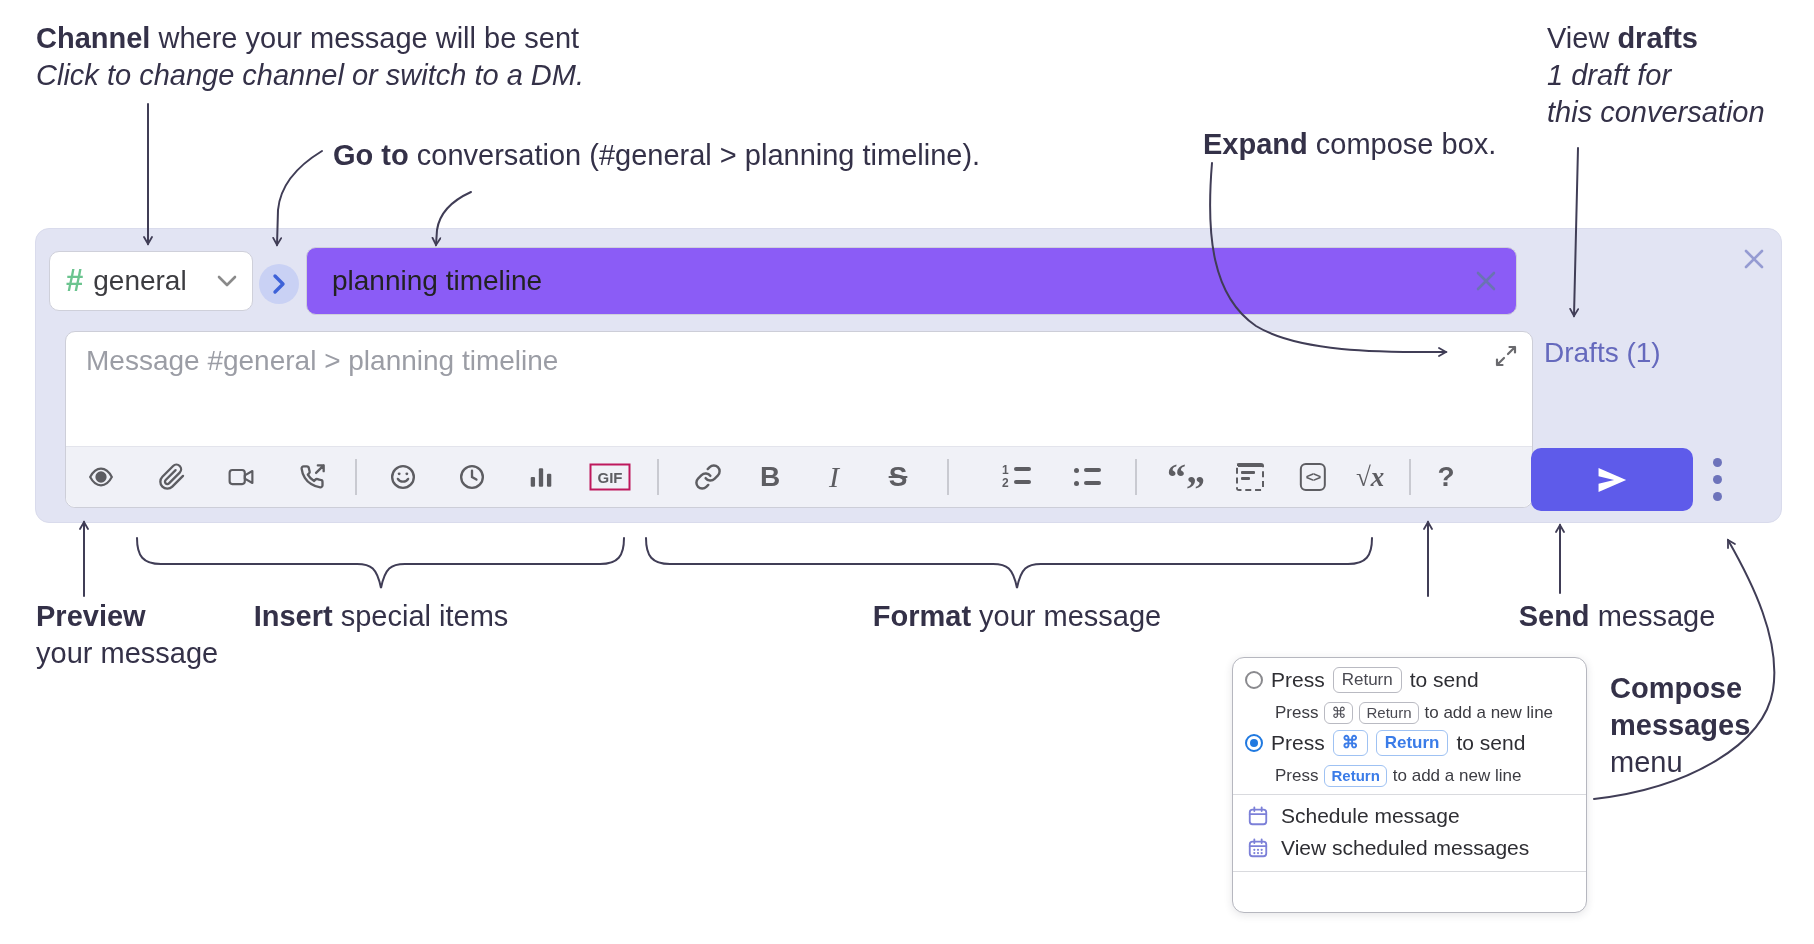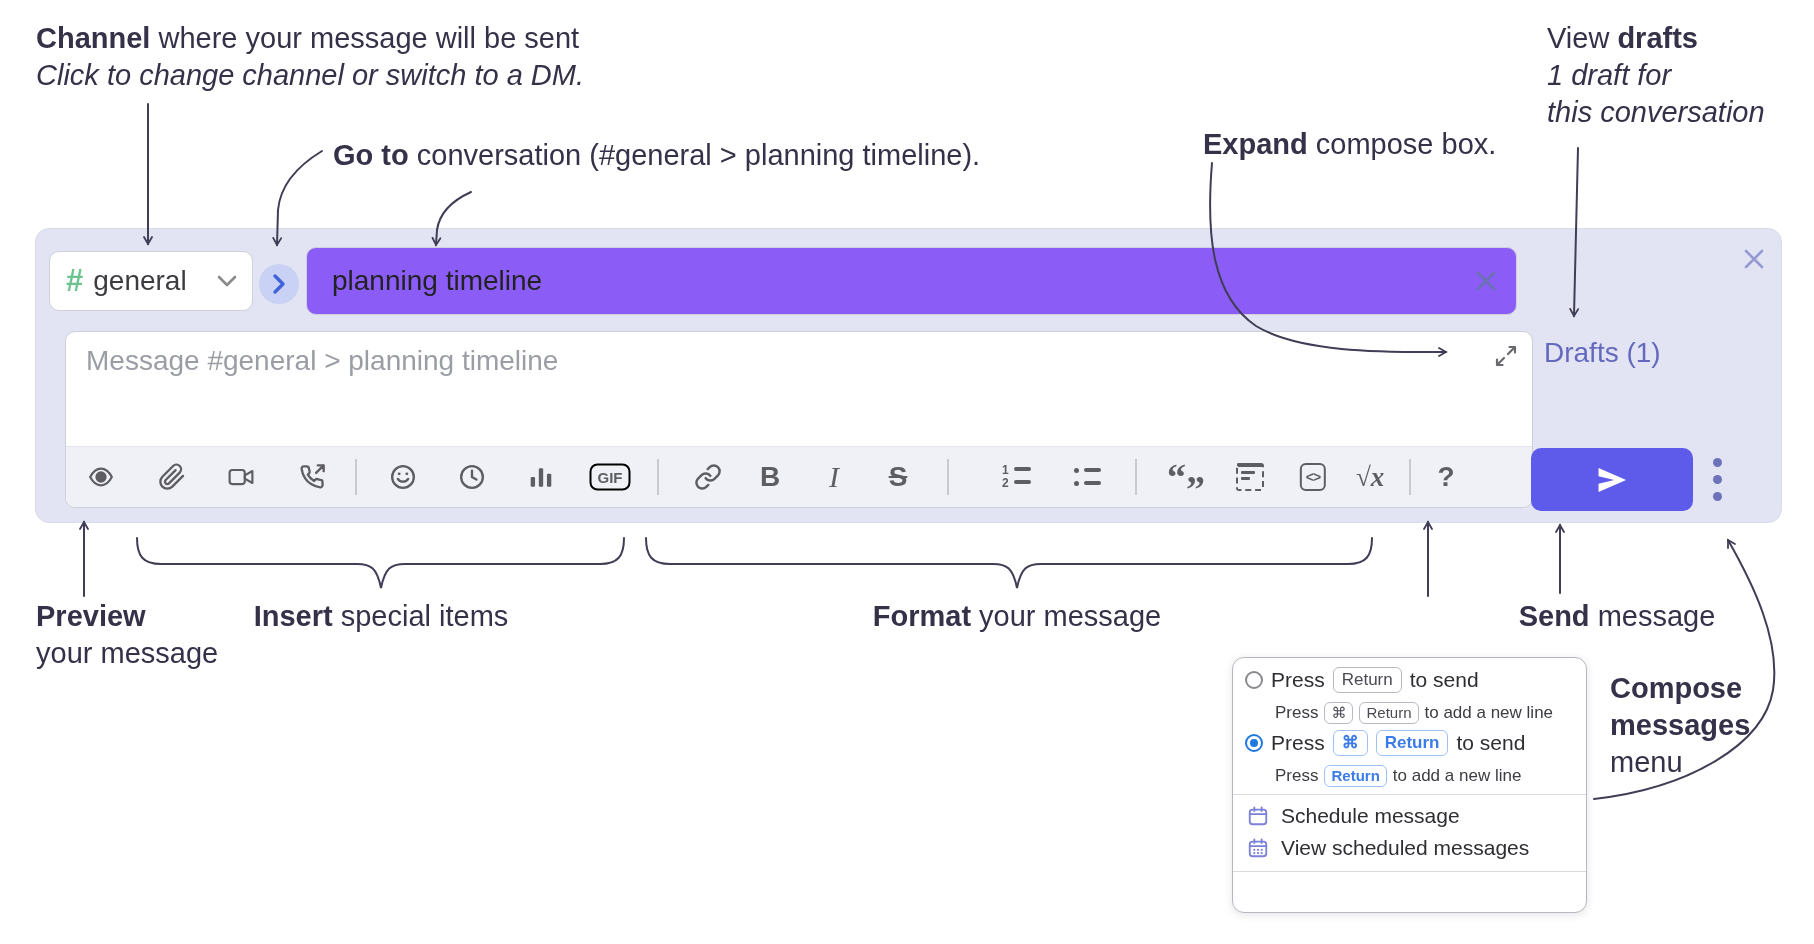--- a/index.html
+++ b/index.html
@@ -31,21 +31,21 @@
   .placeholder{position:absolute;left:20px;top:13px;font-size:28px;color:#9b9da5;}
   .expand-ic{position:absolute;right:14px;top:12px;cursor:pointer;}
   .footer{position:absolute;left:0;bottom:0;width:100%;height:60px;background:#f0f1f7;
           border-top:1px solid #e3e4ec;border-radius:0 0 10px 10px;}
   .tbi{position:absolute;top:50%;transform:translate(-50%,-50%);display:flex;align-items:center;
        justify-content:center;cursor:pointer;color:#5d5d62;}
   .tdiv{position:absolute;top:50%;transform:translate(-50%,-50%);width:2px;height:36px;background:#c9cad1;}
   .glyphB{font-size:28px;font-weight:900;}
   .glyphI{font-family:"Liberation Serif",serif;font-style:italic;font-size:30px;font-weight:500;}
   .glyphS{font-size:28px;font-weight:600;text-decoration:line-through;}
-  .gifbox{border:2px solid #000000;border-radius:8px;font-size:15px;font-weight:700;padding:3px 6px;}
+  .gifbox{border:2px solid #be185d;border-radius:0;font-size:15px;font-weight:700;padding:3px 6px;}
   .codebox{border:2px solid #5d5d62;border-radius:6px;font-size:14px;font-weight:700;padding:4px 4px;letter-spacing:-1px;}
   .mathg{font-family:"Liberation Serif",serif;font-style:italic;font-size:27px;font-weight:600;}
   .helpg{font-size:28px;font-weight:600;}
   .quoteg{font-family:"Liberation Serif",serif;font-weight:700;font-size:38px;line-height:10px;}
   .quoteg .q2{display:inline-block;transform:translateY(12px);}
   .ol-ic{position:relative;width:32px;height:26px;}
   .ol-ic .n{position:absolute;left:0;font-size:12px;font-weight:700;line-height:12px;}
   .ol-ic .bar,.ul-ic .bar{position:absolute;width:17px;height:4px;border-radius:2px;background:#5d5d62;}
   .ul-ic{position:relative;width:30px;height:26px;}
   .ul-ic .dot{position:absolute;width:5px;height:5px;border-radius:50%;background:#5d5d62;}

